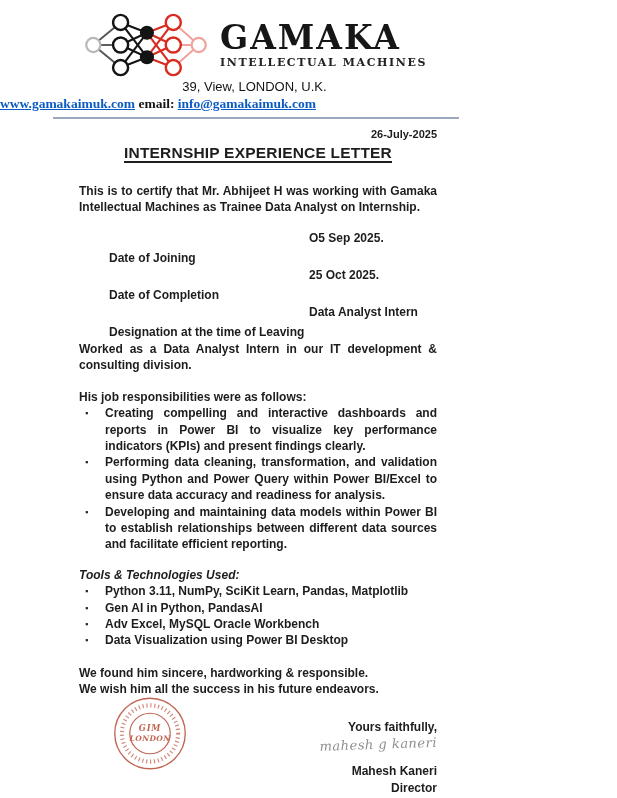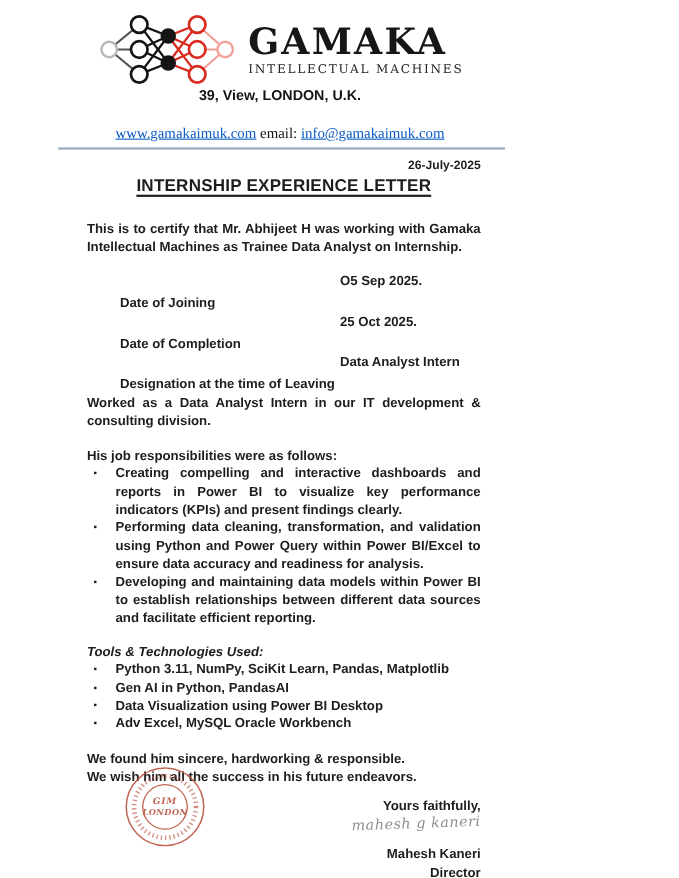--- a/index.html
+++ b/index.html
@@ -15,27 +15,27 @@
   .header{padding-top:13px;display:flex;justify-content:center;align-items:center;gap:10px;}
   .logo-svg{width:128px;height:64px;display:block;}
   .brand{display:flex;flex-direction:column;align-items:flex-start;}
   .brand-name{
     font-family:"DejaVu Serif","Liberation Serif",serif;
     font-weight:700;font-size:33px;line-height:34px;
     letter-spacing:2px;color:#161616;
   }
   .brand-sub{
     font-family:"DejaVu Serif","Liberation Serif",serif;
-    font-weight:400;font-size:11px;letter-spacing:1.6px;color:#222;
+    font-weight:700;font-size:11px;letter-spacing:1.6px;color:#222;
     margin-top:1px;
   }
-  .addr{ text-align:center;font-weight:700;font-size:13px;margin-top:2px;color:#141414;}
+  .addr{ text-align:center;font-weight:400;font-size:13px;margin-top:2px;color:#141414;}
   .links{
-    text-align:center;font-family:"Liberation Serif",serif;
-    font-weight:400;font-size:13.5px;margin-top:19px;color:#141414;
+    font-family:"Liberation Serif",serif;
+    font-weight:700;font-size:13.5px;margin-top:2px;color:#141414;
   }
   .links a{color:#0b5bc4;text-decoration:underline;}
   .divider{margin:5px 50px 0 53px;border-top:2px solid #9aa8bd;}
   
   .content{padding:0 72px 0 79px;font-size:12px;font-weight:700;}
   .date{ text-align:right;font-size:11px;margin-top:9px;}
   .title{
     text-align:center;font-size:15.5px;letter-spacing:.2px;margin-top:4px;
     text-decoration:underline;text-underline-offset:3px;text-decoration-thickness:1.8px;
   }
@@ -47,21 +47,21 @@
   .resp-intro{margin-top:16px;line-height:16.2px;}
   ul.blist{list-style:none;margin:0;padding:0;}
   ul.blist li{
     position:relative;padding-left:26px;line-height:16.4px;text-align:justify;
   }
   ul.blist li::before{
     content:"▪";position:absolute;left:6px;top:0;font-size:9px;line-height:16.4px;
   }
   .tools-head{font-style:italic;margin-top:14px;line-height:16.2px;}
   .closing{margin-top:16px;line-height:16.4px;}
-  .signoff{margin-top:10px;text-align:right;line-height:15px;}
+  .signoff{margin-top:22px;text-align:right;line-height:15px;}
   .valediction{font-size:12px;}
   .signature{
     font-family:"DejaVu Serif","Liberation Serif",serif;
     font-style:italic;font-weight:400;color:#8f8f8f;
     font-size:13px;letter-spacing:.5px;margin-top:6px;
     transform:rotate(-2deg);
   }
   .sign-name{margin-top:8px;}
   .sign-title{margin-top:2px;}
   
@@ -156,22 +156,22 @@
     <ul class="blist">
       <li>Creating compelling and interactive dashboards and reports in Power BI to visualize key performance indicators (KPIs) and present findings clearly.</li>
       <li>Performing data cleaning, transformation, and validation using Python and Power Query within Power BI/Excel to ensure data accuracy and readiness for analysis.</li>
       <li>Developing and maintaining data models within Power BI to establish relationships between different data sources and facilitate efficient reporting.</li>
     </ul>
 
     <div class="sec-head tools-head">Tools &amp; Technologies Used:</div>
     <ul class="blist">
       <li>Python 3.11, NumPy, SciKit Learn, Pandas, Matplotlib</li>
       <li>Gen AI in Python, PandasAI</li>
+      <li>Adv Excel, MySQL Oracle Workbench</li>
       <li>Data Visualization using Power BI Desktop</li>
-      <li>Adv Excel, MySQL Oracle Workbench</li>
     </ul>
 
     <div class="closing">
       <div>We found him sincere, hardworking &amp; responsible.</div>
       <div>We wish him all the success in his future endeavors.</div>
     </div>
 
     <div class="signoff">
       <div class="valediction">Yours faithfully,</div>
       <div class="signature">mahesh g kaneri</div>

